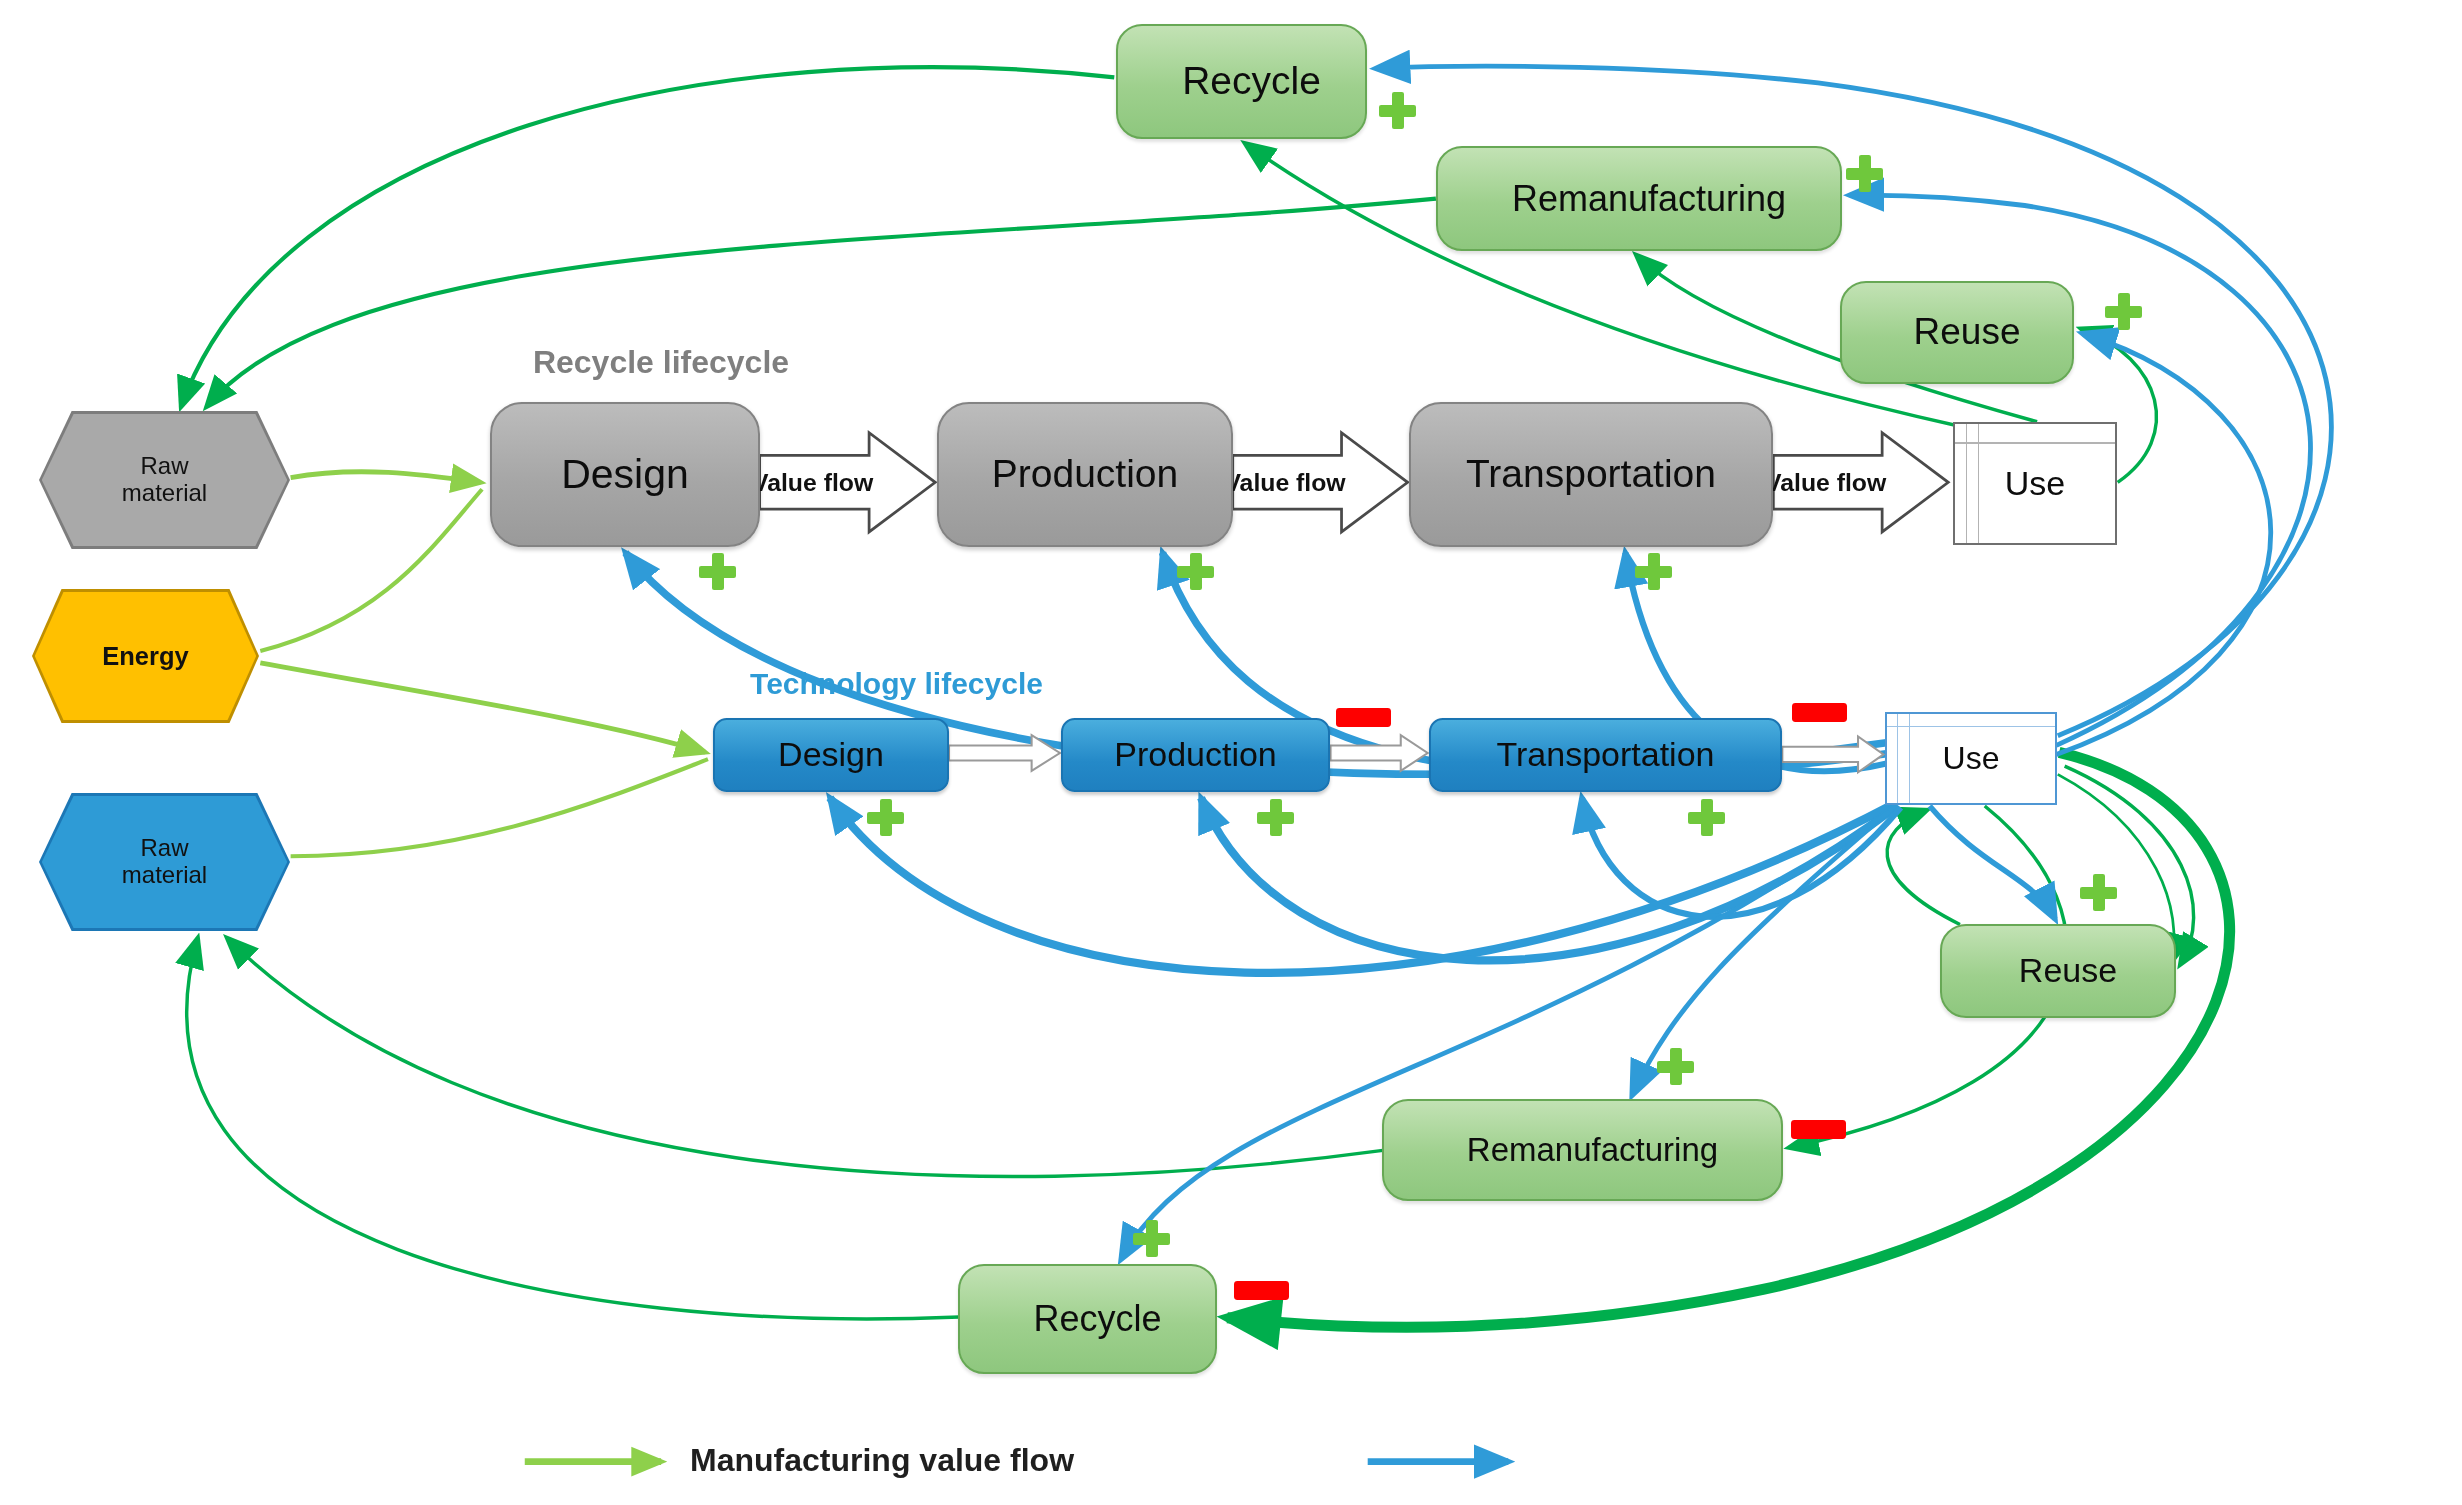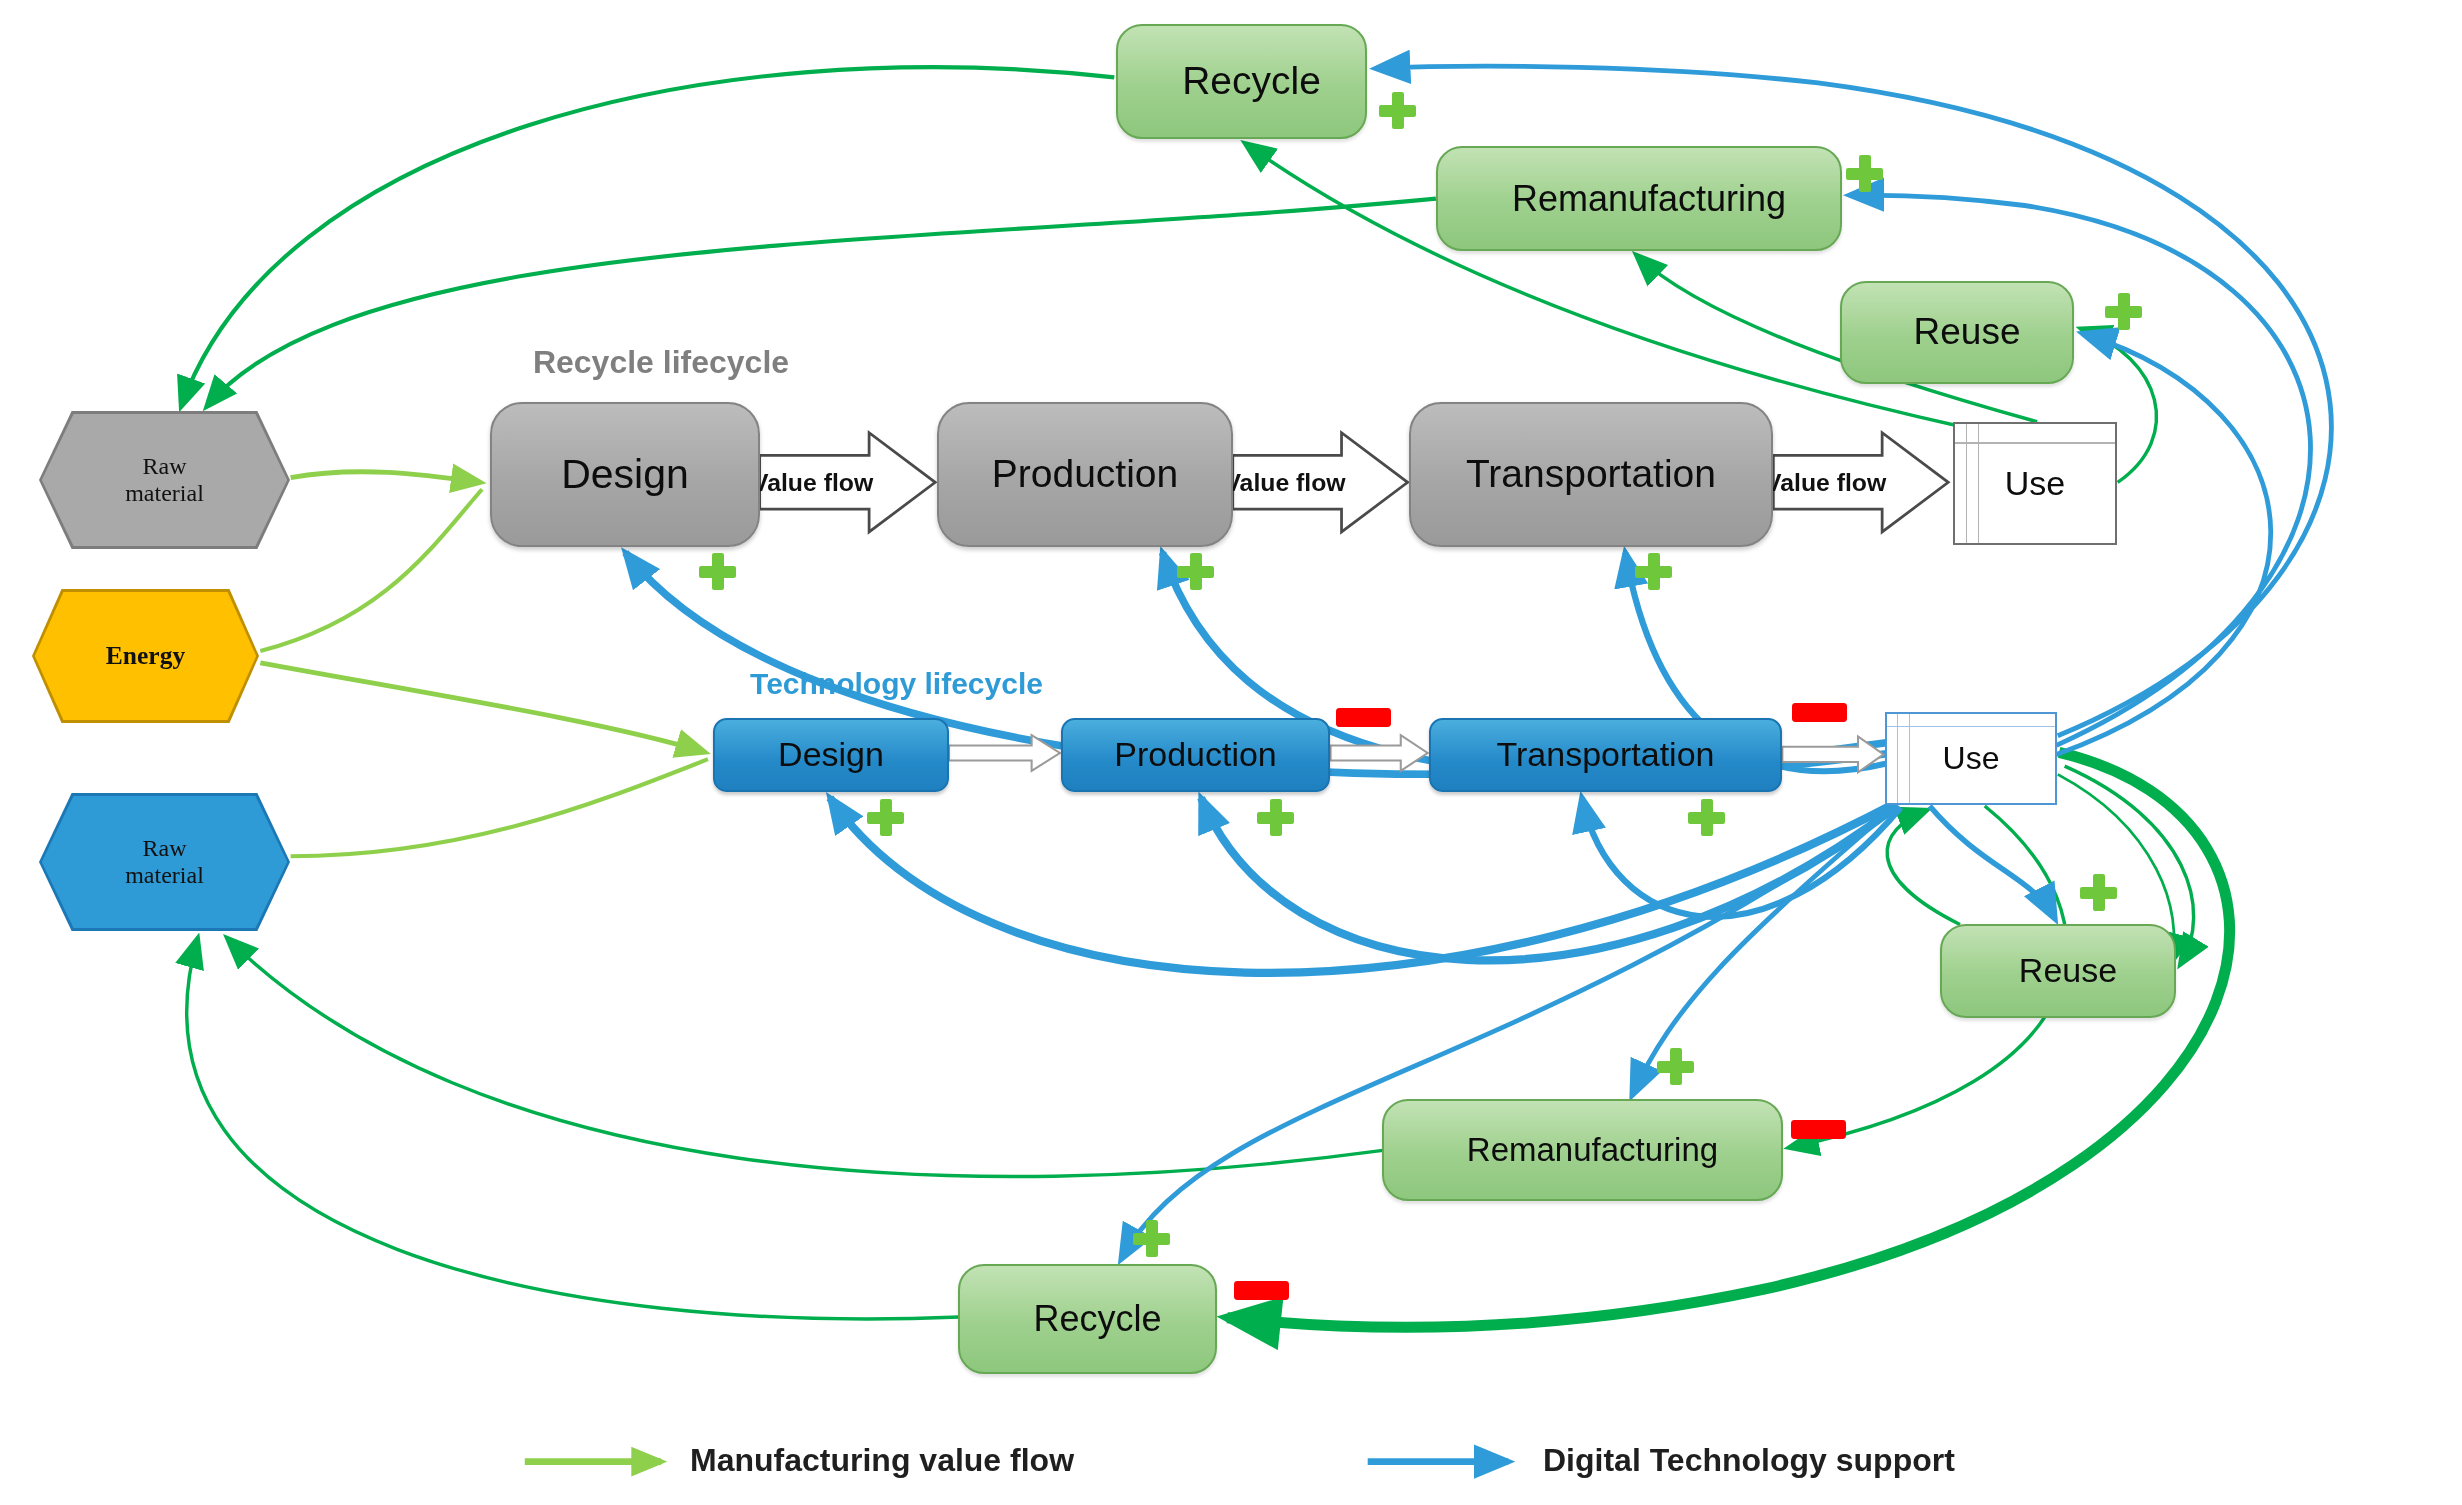--- a/index.html
+++ b/index.html
@@ -22,21 +22,21 @@
   .usegray::after{content:"";position:absolute;left:0;right:0;top:18px;border-top:2.1px solid #b3b3b3;}
   .useblue{border:2.1px solid #4f97d4;}
   .useblue::before{content:"";position:absolute;left:9.6px;top:0;bottom:0;width:11px;
         border-left:1.4px solid #9dc3e6;border-right:1.4px solid #9dc3e6;}
   .useblue::after{content:"";position:absolute;left:0;right:0;top:12.4px;border-top:1.4px solid #9dc3e6;}
 
   .hexo{position:absolute;clip-path:polygon(13% 0,87% 0,100% 50%,87% 100%,13% 100%,0 50%);}
   .hexi{position:absolute;left:2.8px;top:2.8px;right:2.8px;bottom:2.8px;
         clip-path:polygon(13% 0,87% 0,100% 50%,87% 100%,13% 100%,0 50%);
         display:flex;align-items:center;justify-content:center;text-align:center;
-        color:#111;line-height:1.12;font-family:Liberation Serif, serif;}
+        color:#111;line-height:1.12;}
 
   .lbl{position:absolute;text-align:center;font-weight:bold;}
 
   .plus{position:absolute;width:39px;height:39px;}
   .plus::before{content:"";position:absolute;left:1.4px;right:1.4px;top:50%;height:11.7px;
         margin-top:-5.5px;background:#6fc83c;border-radius:2.1px;}
   .plus::after{content:"";position:absolute;top:1.4px;bottom:1.4px;left:50%;width:11.7px;
         margin-left:-5.5px;background:#6fc83c;border-radius:2.1px;}
   .minus{position:absolute;width:55px;height:18.6px;background:#fe0000;border-radius:3.4px;}
 
@@ -165,16 +165,15 @@
   <div class="plus" style="left:2079px;top:873px;"></div>
   <div class="plus" style="left:1656px;top:1047px;"></div>
   <div class="plus" style="left:1132px;top:1219px;"></div>
 
   <div class="minus" style="left:1336px;top:708px;"></div>
   <div class="minus" style="left:1792px;top:703px;"></div>
   <div class="minus" style="left:1791px;top:1120px;"></div>
   <div class="minus" style="left:1234px;top:1281px;"></div>
 
   <div class="legend-text" style="left:690px;top:1442px;">Manufacturing value flow</div>
-  <div class="legend-text" style="left:1543px;top:1442px;">Digital Technology support</div>
 
 </div>
 
 
 </body></html>

